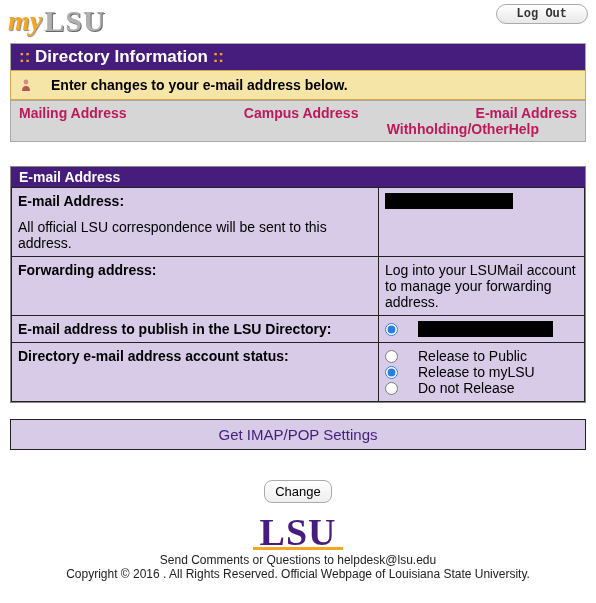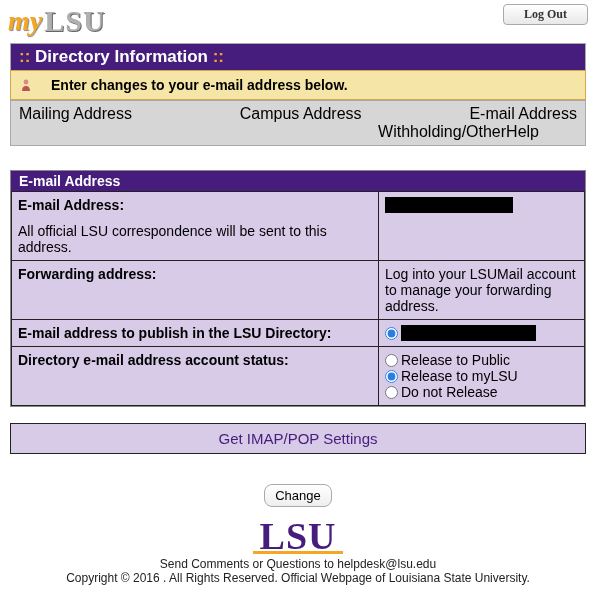--- a/index.html
+++ b/index.html
@@ -1,38 +1,38 @@
 <!DOCTYPE html>
 <html><head>
 <meta charset="utf-8">
 <style>
 * { margin: 0; padding: 0; box-sizing: border-box; }
 body { font-family: Verdana, Arial, sans-serif; font-size: 13px; background: #fff; width: 596px; }
 .topbar { display: flex; justify-content: space-between; align-items: flex-start; padding: 4px 8px 0 8px; }
 .logo { display: flex; align-items: center; gap: 2px; }
 .logo-my { font-family: 'Brush Script MT', cursive; font-size: 28px; font-weight: bold; color: #f5a623; font-style: italic; text-shadow: 1px 1px 1px #888; }
 .logo-lsu { font-family: Georgia, serif; font-size: 30px; font-weight: bold; color: #b0b0b0; letter-spacing: 1px; text-shadow: 1px 1px 0 #666; }
-.logout-btn { background: linear-gradient(#fff,#e8e8e8); border: 1px solid #aaa; border-radius: 4px; padding: 2px 20px; font-size: 12px; font-family: Liberation Serif, serif; cursor: pointer; font-weight: bold; color: #333; }
+.logout-btn { background: linear-gradient(#fff,#e8e8e8); border: 1px solid #aaa; border-radius: 10px; padding: 2px 20px; font-size: 12px; font-family: Liberation Mono, monospace; cursor: pointer; font-weight: bold; color: #333; }
 .container { padding: 5px 10px; }
 .titlebar { background: #461d7c; color: #fff; padding: 3px 8px; font-size: 17px; font-weight: bold; border-top:1px solid #aaa; border-left:1px solid #aaa; border-right:1px solid #aaa;}
 .titlebar .dots { color: #f5a623; }
 .instruction { background: #f5e6a8; border: 1px solid #d4a84a; padding: 6px 8px; font-size: 14px; font-weight: bold; display:flex; align-items:center; gap:18px;}
 .instruction-icon { width:14px; height:14px; display:inline-block; }
 .navbar { background: #d6d6d6; padding: 4px 6px; border:1px solid #aaa; }
 .navbar .row1 { display:flex; justify-content:space-between; padding: 0 2px; }
 .navbar .row2 { display:flex; justify-content:flex-end; padding: 0 40px; }
-.navbar a { color: #000000; font-weight: normal; font-size: 16px; text-decoration: none; cursor:pointer; }
+.navbar a { color: #be185d; font-weight: bold; font-size: 14px; text-decoration: none; cursor:pointer; }
 .section { margin-top: 24px; border:1px solid #888; }
 .section-title { background: #461d7c; color: #fff; padding: 2px 8px; font-weight: bold; font-size: 14px; }
 .data-table { width: 100%; border-collapse: collapse; }
 .data-table td { border: 1px solid #222; padding: 5px 6px; vertical-align: top; background: #d7cbe8; font-size: 14px; }
 .data-table td.label { width: 367px; font-weight: bold; }
 .data-table td.label .sub { font-weight: normal; display:block; margin-top:10px; }
 .redact { background: #000; color: #000; display:inline-block; height:16px; }
-.radio-row { display:flex; align-items:center; gap:3px; font-size:14px; }
+.radio-row { display:flex; align-items:center; gap:20px; font-size:14px; }
 .radio-row input { accent-color: #2b7de1; }
 .imap-box { margin-top: 16px; border: 1px solid #222; background: #d7cbe8; text-align: center; padding: 6px; }
 .imap-box a { color: #461d7c; font-weight: normal; font-size: 15px; text-decoration:none; cursor:pointer;}
 .change-wrap { text-align:center; margin-top: 30px; }
 .change-btn { border:1px solid #aaa; border-radius:8px; background:linear-gradient(#fff,#eee); padding:3px 10px; font-size:13px; cursor:pointer; }
 .footer { text-align:center; margin-top:10px; }
 .footer-lsu { font-family: Georgia, serif; font-size: 38px; font-weight: bold; color: #461d7c; letter-spacing: 1px; line-height:1; }
 .footer-underline { width:90px; height:3px; background:#f5a623; margin: -4px auto 3px auto; }
 .footer-text { font-size: 12px; color: #222; text-align: center; }
 </style>

